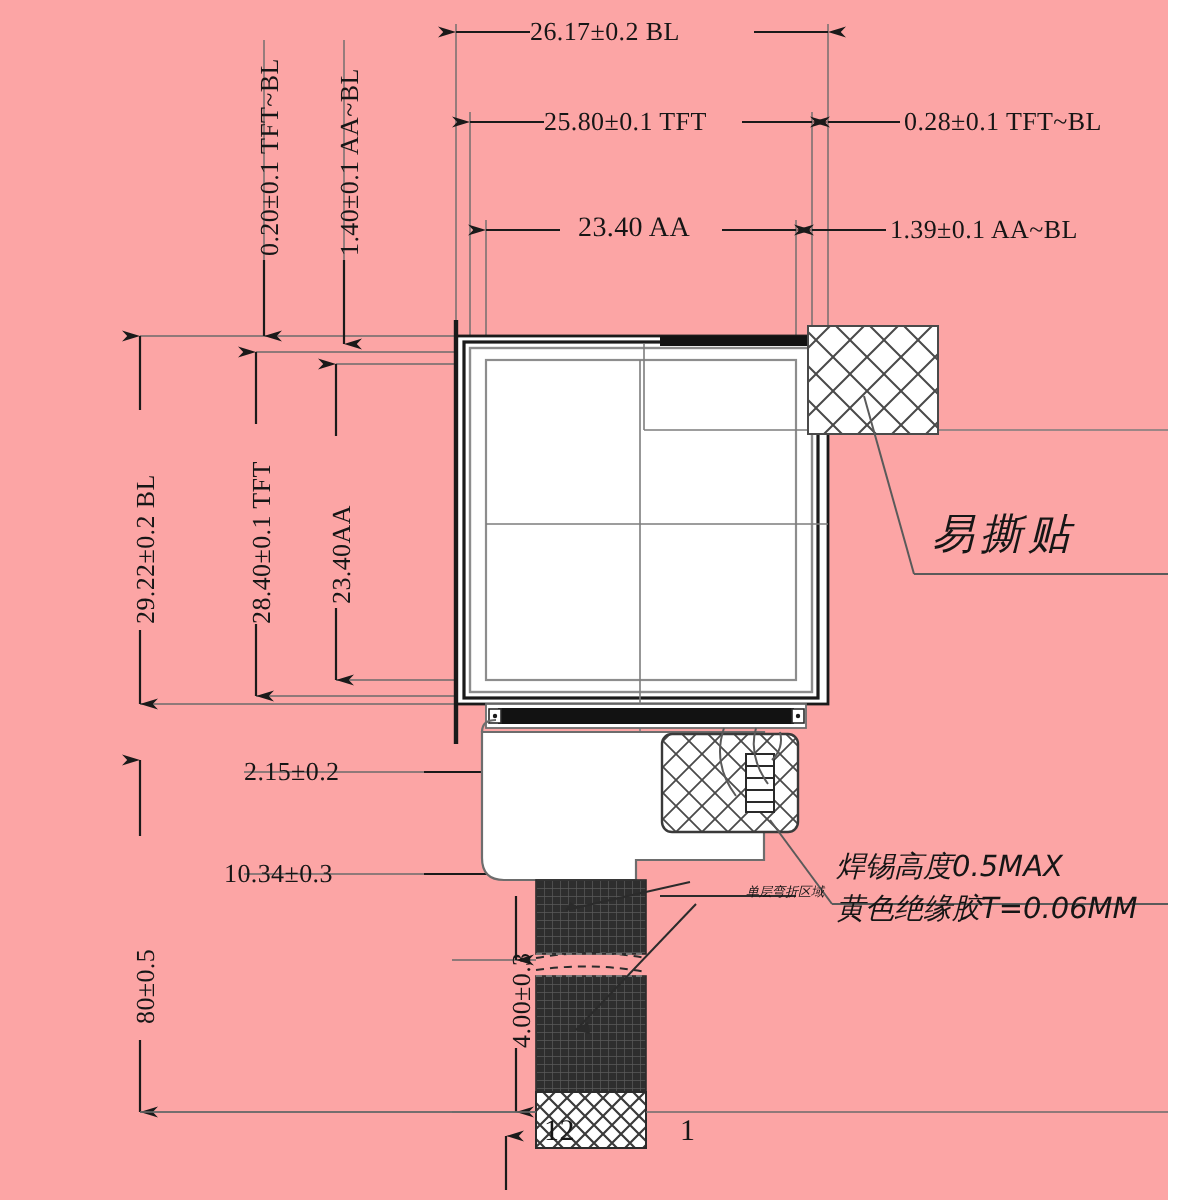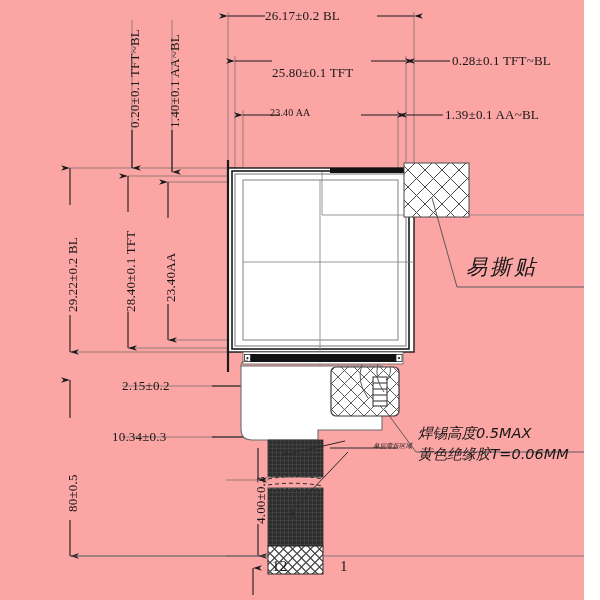--- a/index.html
+++ b/index.html
@@ -272,22 +272,22 @@
       <line x1="323" y1="556" x2="600" y2="556"></line>
     </g>
 
     <g stroke="#1a1a1a" stroke-width="1.1" fill="none">
       <line x1="253" y1="595" x2="253" y2="568" marker-end="url(#arrU)"></line>
     </g>
 
   </svg>
 
   <div class="lbl" style="left:265px; top:8px;">26.17±0.2 BL</div>
-  <div class="lbl" style="left:272px; top:53px;margin-top:12px;">25.80±0.1 TFT</div>
-  <div class="lbl" style="left:270px; top:107px; font-size:10px;">23.40 AA</div>
+  <div class="lbl" style="left:272px; top:53px;">25.80±0.1 TFT</div>
+  <div class="lbl" style="left:289px; top:107px; font-size:14px;">23.40 AA</div>
 
   <div class="lbl" style="left:452px; top:53px;">0.28±0.1 TFT~BL</div>
   <div class="lbl" style="left:445px; top:107px;">1.39±0.1 AA~BL</div>
 
   <div class="lbl vert" style="left:127px; top:128px;">0.20±0.1 TFT~BL</div>
   <div class="lbl vert" style="left:167px; top:128px;">1.40±0.1 AA~BL</div>
 
   <div class="lbl vert" style="left:65px; top:312px;">29.22±0.2 BL</div>
   <div class="lbl vert" style="left:123px; top:312px;">28.40±0.1 TFT</div>
   <div class="lbl vert" style="left:163px; top:302px;">23.40AA</div>

